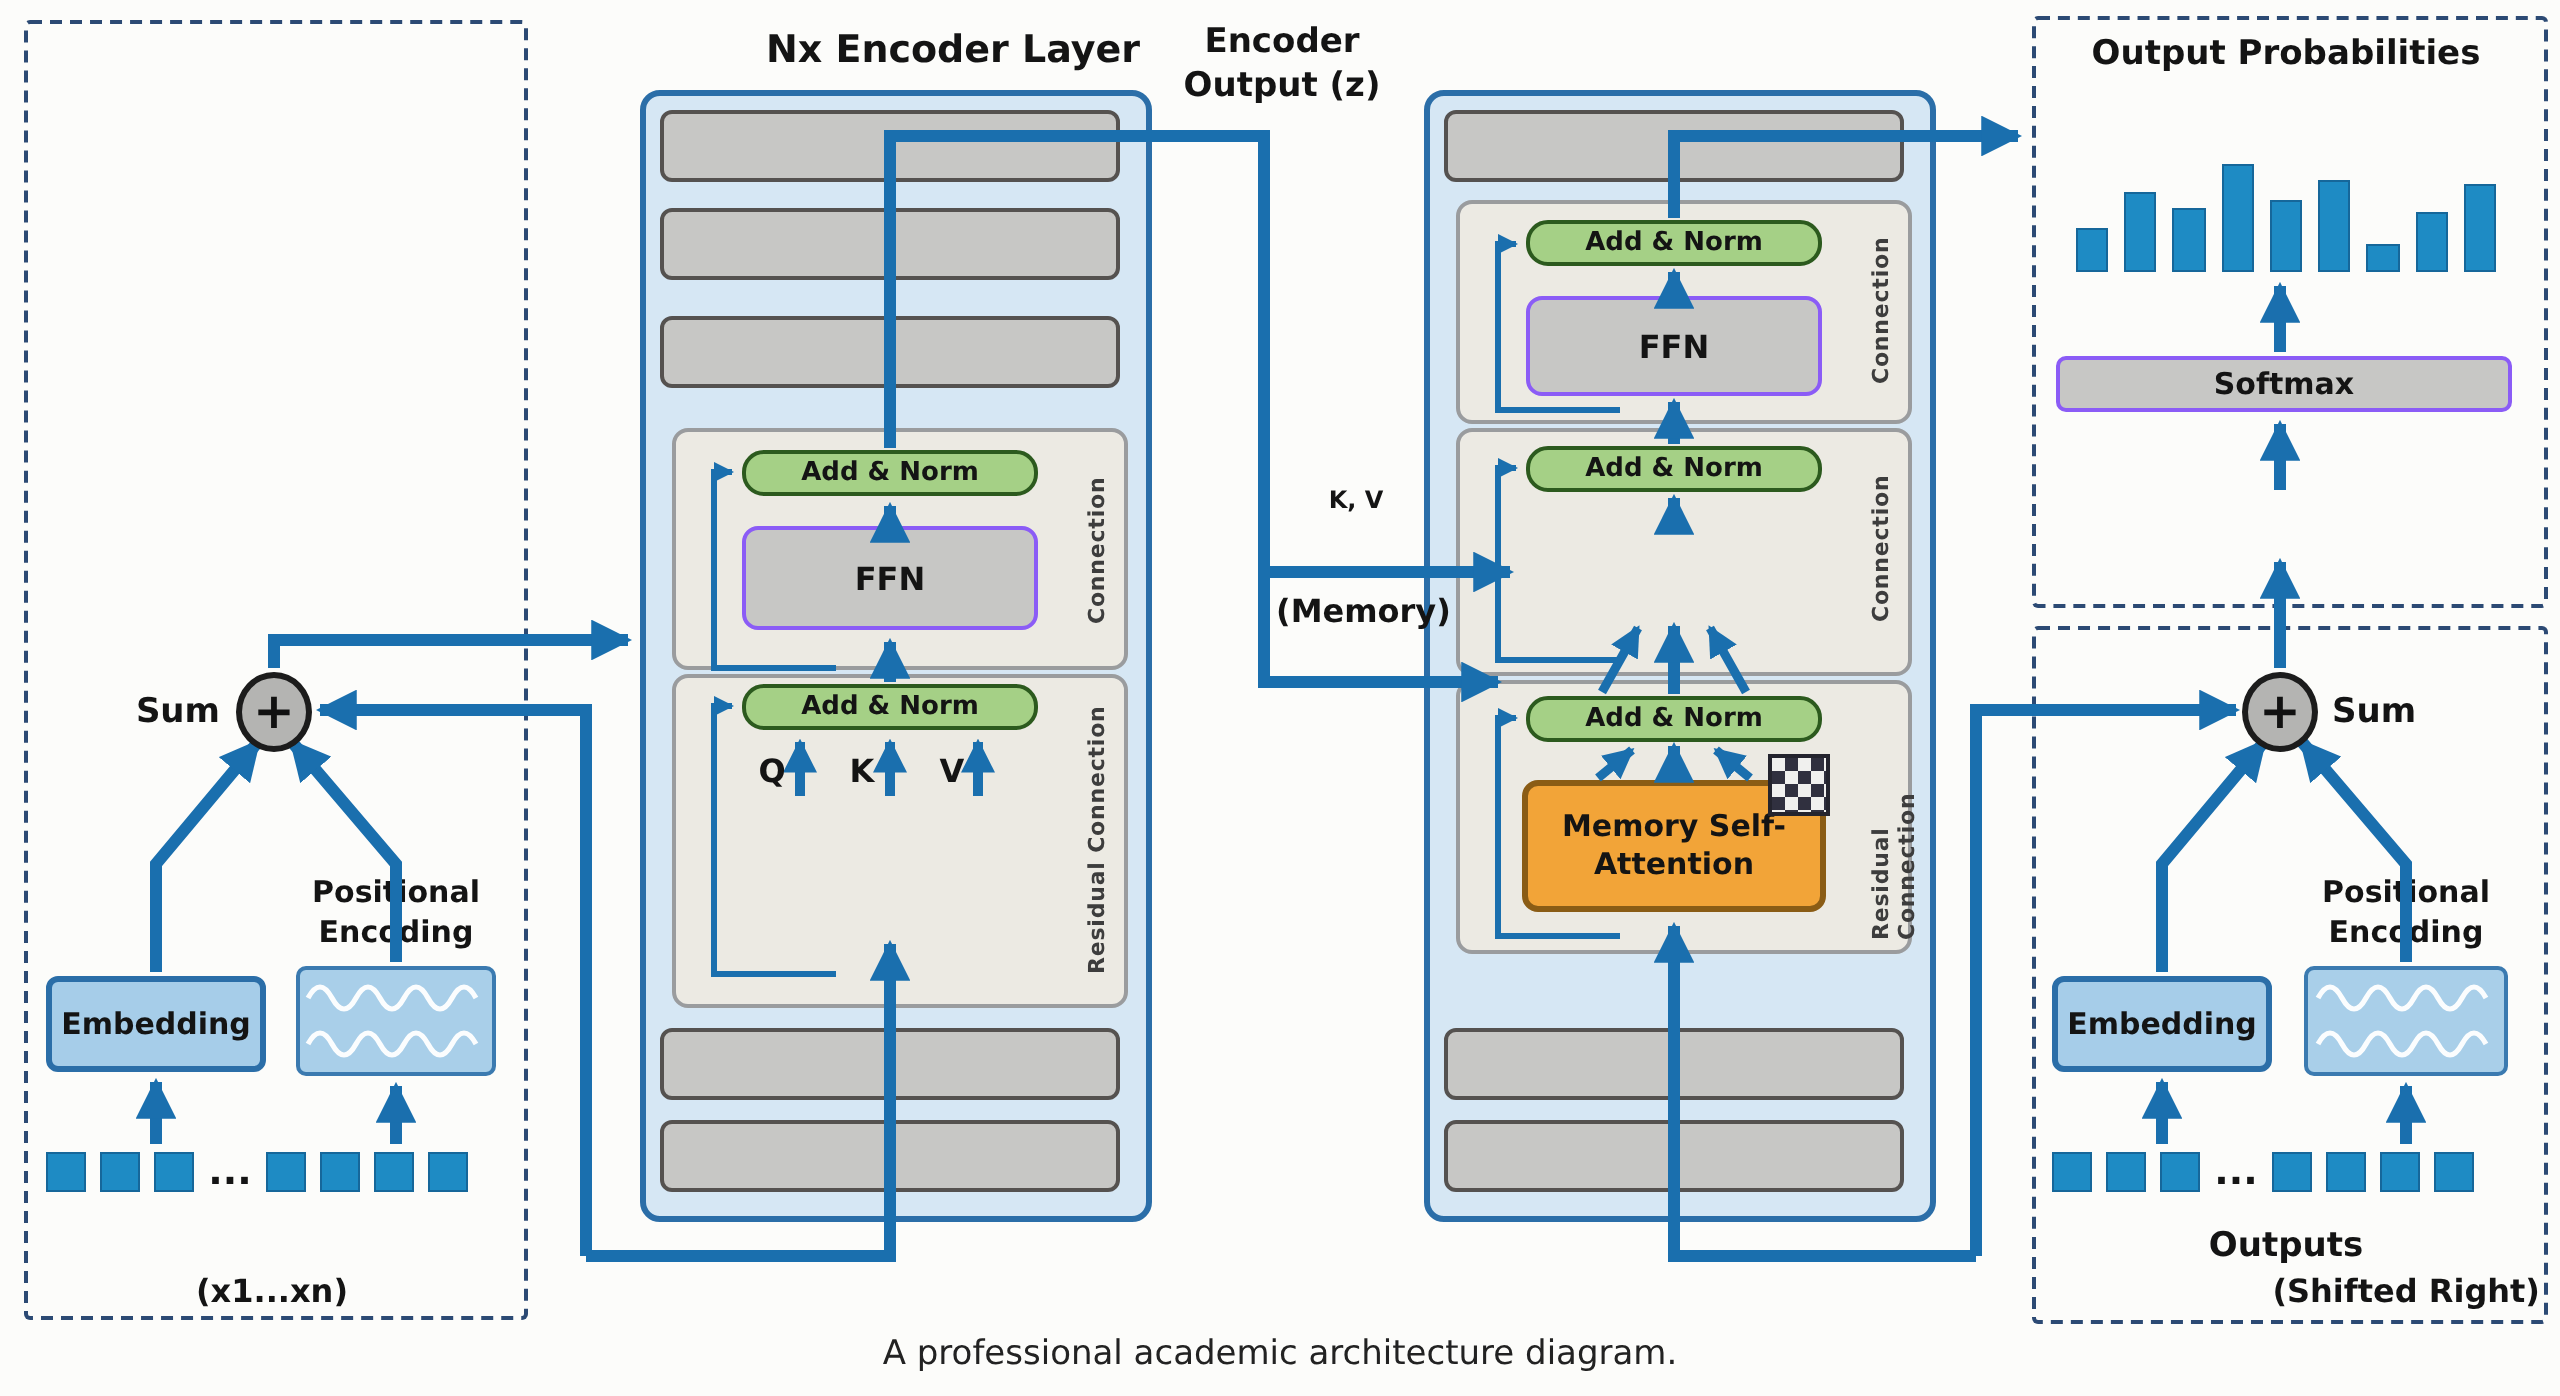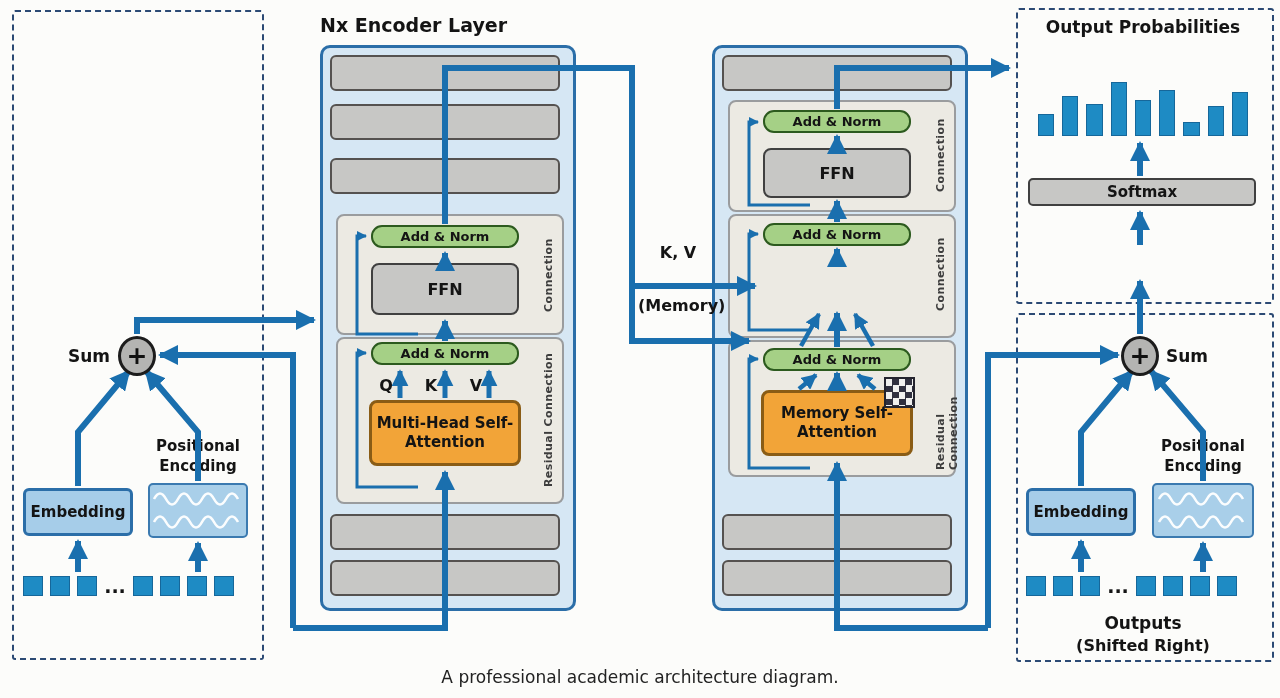--- a/index.html
+++ b/index.html
@@ -8,28 +8,28 @@
     background:#fcfcfa;
     font-family:"DejaVu Sans","Liberation Sans",sans-serif;
     color:#141414;
   }
   .dashedbox{position:absolute; border:2.5px dashed #2c4a74; border-radius:3px; background:transparent;}
   .container{position:absolute; background:#d6e7f4; border:3px solid #2b6ea8; border-radius:10px;}
   .subbox{position:absolute; background:#eceae3; border:2px solid #9a9c9e; border-radius:8px;}
   .slab{position:absolute; width:230px; height:36px; background:#c7c7c5; border:2px solid #555250; border-radius:6px; box-sizing:border-box;}
   .addnorm{position:absolute; width:148px; height:23px; background:#a5d086; border:2px solid #2c5a1e; border-radius:11px;
     display:flex; align-items:center; justify-content:center; font-size:13px; font-weight:bold; box-sizing:border-box;}
-  .grayinner{position:absolute; background:#c7c7c5; border:2px solid #404040; border-radius:8px;
+  .grayinner{position:absolute; background:#c7c7c5; border:2px solid #8b5cf6; border-radius:8px;
     display:flex; align-items:center; justify-content:center; font-size:16px; font-weight:bold; box-sizing:border-box;}
   .orange{position:absolute; background:#f2a438; border:3px solid #8a5c15; border-radius:8px;
     display:flex; align-items:center; justify-content:center; text-align:center; font-size:15px; font-weight:bold; line-height:1.25; box-sizing:border-box;}
   .bluebox{position:absolute; background:#a6cde9; border:3px solid #2b6ea8; border-radius:6px;
     display:flex; align-items:center; justify-content:center; font-size:15px; font-weight:bold; box-sizing:border-box;}
   .wavebox{position:absolute; background:#a9cfe9; border:2.5px solid #3b7ab0; border-radius:5px; box-sizing:border-box; overflow:hidden;}
-  .title{position:absolute; font-size:19px; font-weight:bold; text-align:left; line-height:1.25;}
+  .title{position:absolute; font-size:19px; font-weight:bold; text-align:right; line-height:1.25;}
   .lbl{position:absolute; font-weight:bold; text-align:center; line-height:1.3;}
   .vlabel{position:absolute; writing-mode:vertical-rl; transform:rotate(180deg); font-size:11px; font-weight:bold; color:#3d3d3d;
     display:flex; align-items:center; justify-content:center; letter-spacing:0.4px;}
   .sumc{position:absolute; width:32px; height:32px; border-radius:50%; background:#b4b4b2; border:3px solid #1c1c1c;
     display:flex; align-items:center; justify-content:center; font-size:25px; font-weight:bold; color:#111; z-index:30; line-height:1; padding-bottom:2px; box-sizing:content-box;}
   .sqrow{position:absolute; display:flex; align-items:center; gap:7px; height:24px;}
   .sq{width:20px; height:20px; background:#1e8bc4; border:1.5px solid #16679a; box-sizing:border-box;}
   .dots{font-size:19px; font-weight:bold; width:22px; text-align:center; line-height:1;}
   .qkv{position:absolute; width:16px; font-size:16px; font-weight:bold; text-align:center; z-index:30;}
   .barsrow{position:absolute; display:flex; align-items:flex-end; gap:8px;}
@@ -118,21 +118,22 @@
       <path d="M1203,572 L1203,543" stroke-width="6" marker-end="url(#ah)"></path>
       <path d="M1081,486 L1081,432 L1132,371" stroke-width="6" marker-end="url(#ah)"></path>
       <path d="M1203,481 L1203,432 L1151,371" stroke-width="6" marker-end="url(#ah)"></path>
       <path d="M1140,334 L1140,281" stroke-width="6" marker-end="url(#ah)"></path>
       <path d="M1140,245 L1140,212" stroke-width="6" marker-end="url(#ah)"></path>
       <path d="M1140,176 L1140,143" stroke-width="6" marker-end="url(#ah)"></path>
     </g>
   </svg>
 
   <div class="title" style="left:320px; top:14px; width:250px;">Nx Encoder Layer</div>
-  <div class="lbl" style="left:648px; top:243px; width:60px; font-size:16px;">K, V</div>
+  <div class="lbl" style="left:580px; top:10px; width:122px; font-size:17px;">Encoder Output (z)</div>
+  <div class="lbl" style="left:648px; top:243px; width:60px; font-size:12px;">K, V</div>
   <div class="lbl" style="left:638px; top:296px; width:80px; font-size:16px;">(Memory)</div>
 
   <div class="lbl" style="left:58px; top:345px; width:52px; font-size:17px; text-align:right;">Sum</div>
   <div class="sumc" style="left:118px; top:336px;">+</div>
   <div class="lbl" style="left:148px; top:437px; width:100px; font-size:15px;">Positional Encoding</div>
   <div class="wavebox" style="left:148px; top:483px; width:100px; height:55px;">
     <svg viewBox="0 0 96 51" width="100%" height="100%">
       <path d="M4 14 Q10 3 16 14 T28 14 T40 14 T52 14 T64 14 T76 14 T88 14" fill="none" stroke="#ffffff" stroke-width="2.6" opacity="0.95"></path>
       <path d="M4 37 Q10 26 16 37 T28 37 T40 37 T52 37 T64 37 T76 37 T88 37" fill="none" stroke="#ffffff" stroke-width="2.6" opacity="0.95"></path>
     </svg>
@@ -141,28 +142,28 @@
   <div class="sqrow" style="left:23px; top:574px;">
     <div class="sq"></div>
     <div class="sq"></div>
     <div class="sq"></div>
     <div class="dots">...</div>
     <div class="sq"></div>
     <div class="sq"></div>
     <div class="sq"></div>
     <div class="sq"></div>
   </div>
+  <div class="lbl" style="left:12px; top:636px; width:248px; font-size:16px;">(x1...xn)</div>
 
   <div class="addnorm" style="left:371px; top:225px;">Add &amp; Norm</div>
   <div class="grayinner" style="left:371px; top:263px; width:148px; height:52px;">FFN</div>
   <div class="addnorm" style="left:371px; top:342px;">Add &amp; Norm</div>
   <div class="qkv" style="left:378px; top:376px;">Q</div>
   <div class="qkv" style="left:423px; top:376px;">K</div>
   <div class="qkv" style="left:468px; top:376px;">V</div>
-  <div class="orange" style="left:369px; top:400px; width:152px; height:66px;">Multi-Head Self-Attention</div>
 
   <div class="addnorm" style="left:763px; top:110px;">Add &amp; Norm</div>
   <div class="grayinner" style="left:763px; top:148px; width:148px; height:50px;">FFN</div>
   <div class="addnorm" style="left:763px; top:223px;">Add &amp; Norm</div>
   <div class="addnorm" style="left:763px; top:348px;">Add &amp; Norm</div>
   <div class="orange" style="left:761px; top:390px; width:152px; height:66px;">Memory Self-Attention</div>
   <div class="checker" style="left:884px; top:377px;"></div>
 
   <div class="lbl" style="left:1016px; top:16px; width:254px; font-size:17px;">Output Probabilities</div>
   <div class="barsrow" style="left:1038px; top:78px; width:210px; height:58px;">
@@ -192,17 +193,17 @@
     <div class="sq"></div>
     <div class="sq"></div>
     <div class="sq"></div>
     <div class="dots">...</div>
     <div class="sq"></div>
     <div class="sq"></div>
     <div class="sq"></div>
     <div class="sq"></div>
   </div>
   <div class="lbl" style="left:1016px; top:612px; width:254px; font-size:17px;">Outputs</div>
-  <div class="lbl" style="left:1016px; top:636px; width:254px; font-size:16px;">(Shifted Right)</div>
+  <div class="lbl" style="left:1016px; top:636px; width:254px; font-size:16px;text-align:right;">(Shifted Right)</div>
 
   <div class="caption" style="top:667px;">A professional academic architecture diagram.</div>
 
 </div>
 
 </body></html>

